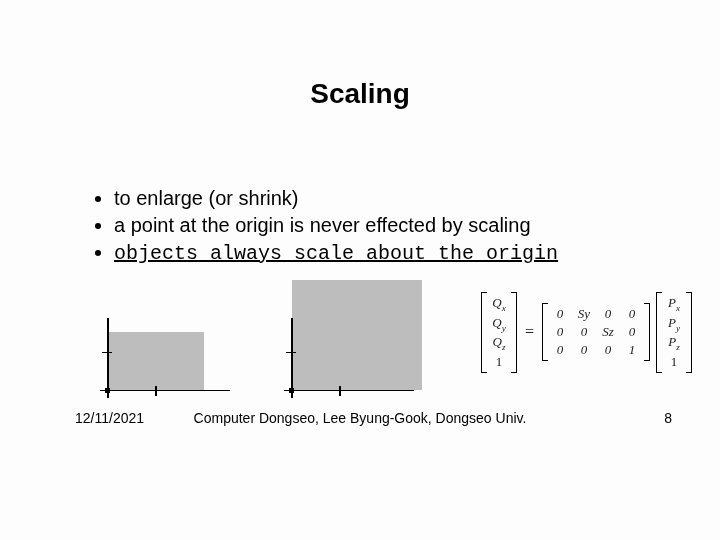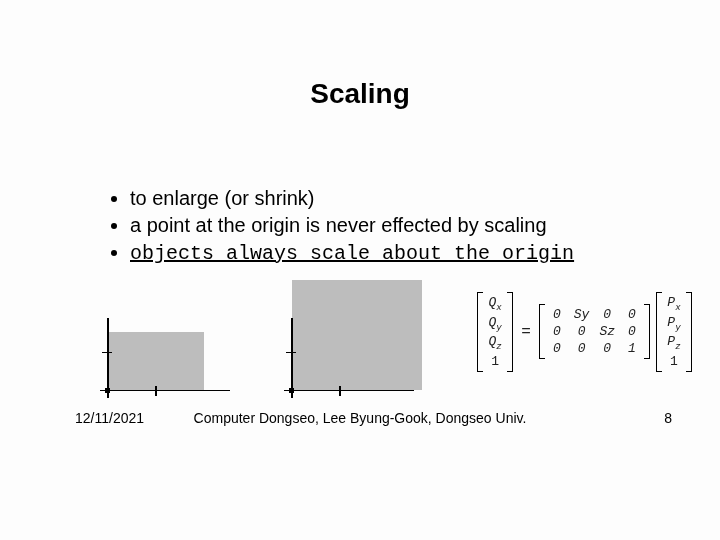--- a/index.html
+++ b/index.html
@@ -30,21 +30,21 @@
   .bullets {
     position: absolute;
     top: 165px;
     left: 70px;
     right: 60px;
     font-size: 20px;
     line-height: 1.35;
   }
   .bullets li {
     list-style: disc;
-    margin-left: 20px;
+    margin-left: 4px;
   }
   .bullets li.underlined span {
     text-decoration: underline;
     font-family: Liberation Mono, monospace;
   }
   .figures {
     position: absolute;
     top: 278px;
     left: 90px;
     right: 40px;
@@ -75,21 +75,21 @@
   }
   .origin-dot {
     position: absolute;
     width: 5px; height: 5px; background:#000;
   }
   
   .matrix-eq {
     position: absolute;
     right: 28px;
     top: 292px;
-    font-family: Liberation Mono, monospace;
+    font-family: Liberation Serif, serif;
     font-size: 13px;
     display: flex;
     align-items: center;
     gap: 6px;
     color:#222;
   }
   .matrix {
     display: inline-block;
     position: relative;
     padding: 2px 6px;

